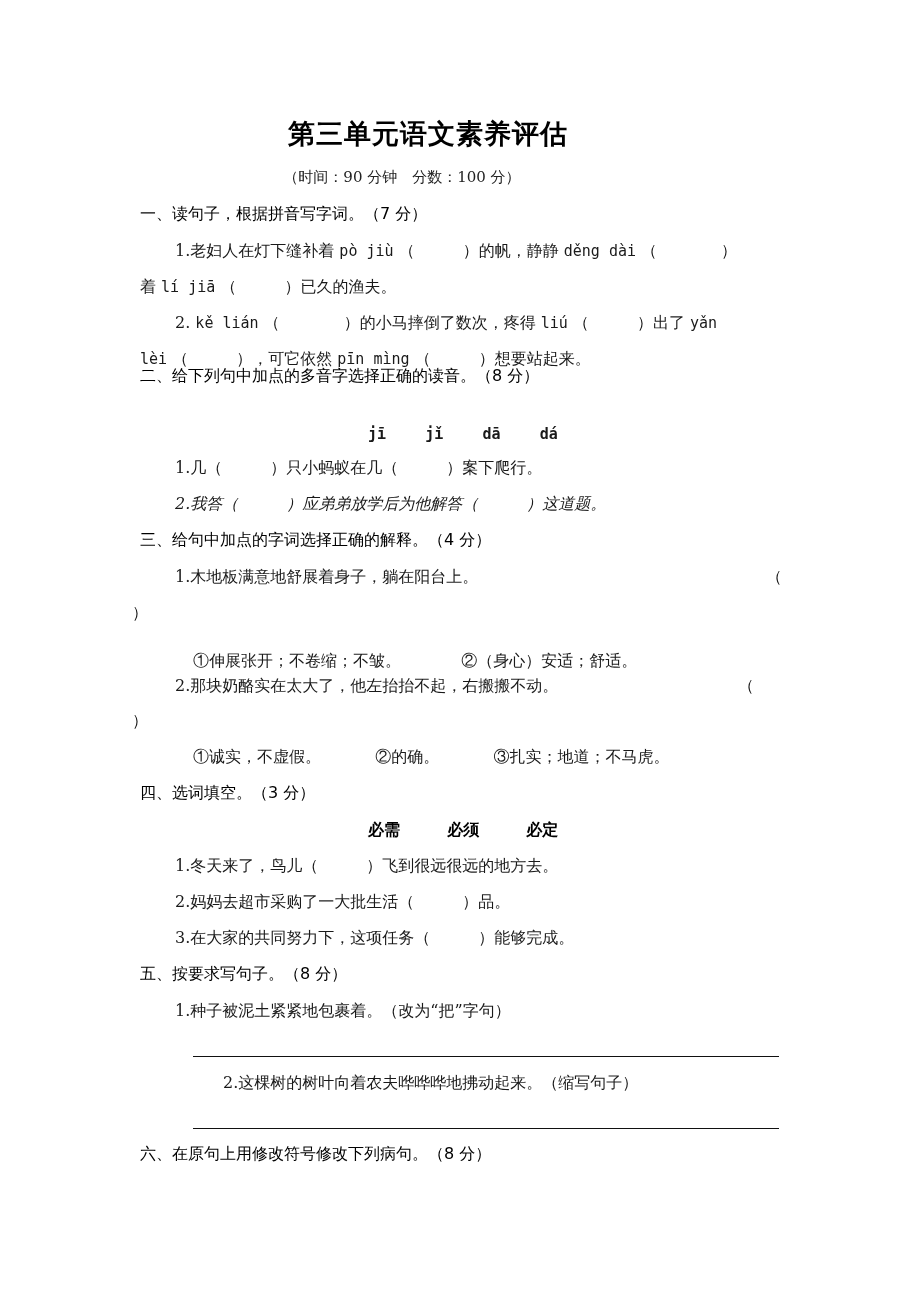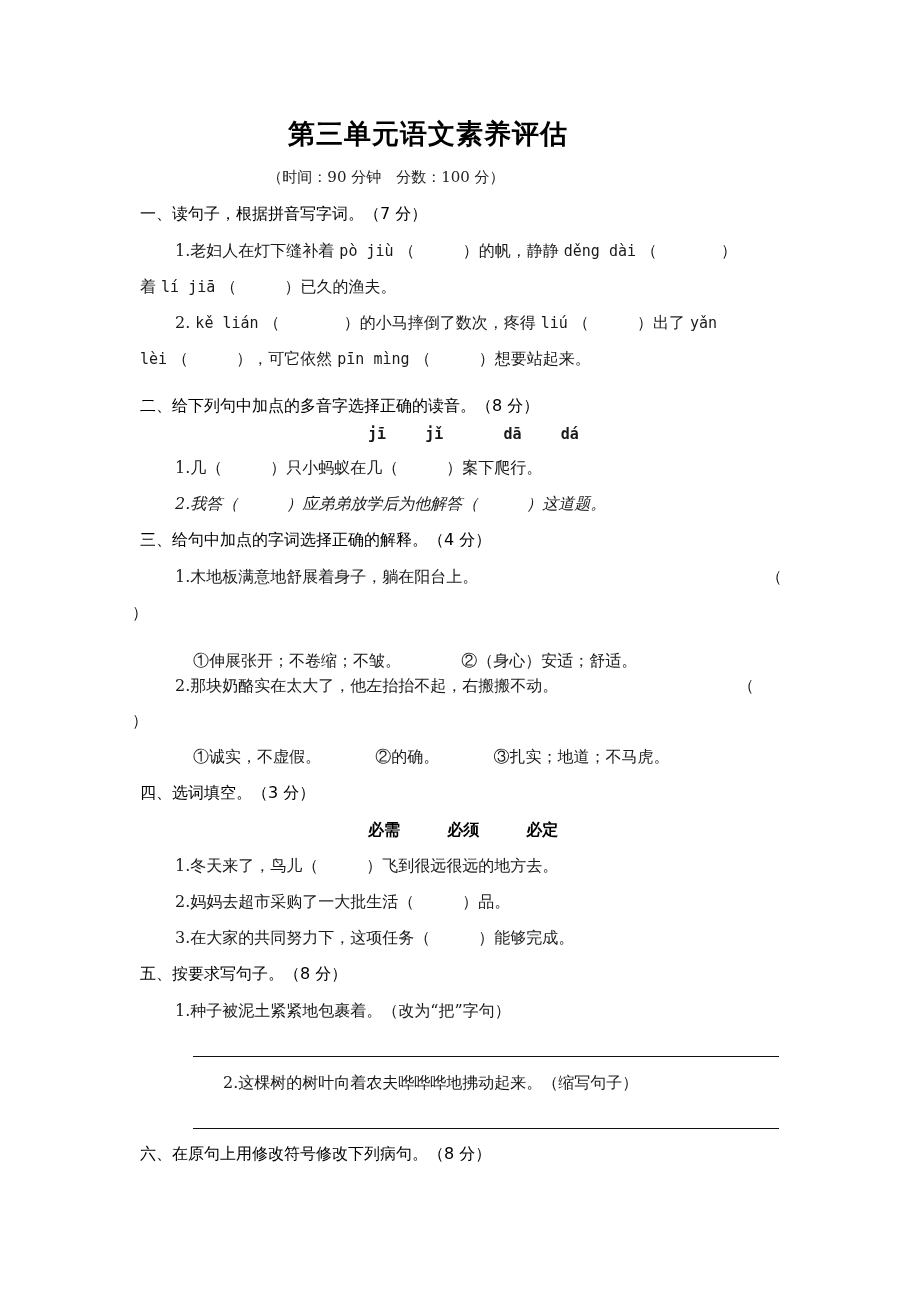--- a/index.html
+++ b/index.html
@@ -8,21 +8,21 @@
       font-family: "DejaVu Serif", "Liberation Serif", serif;
       color: #111111;
     }
     .abs { position: absolute; white-space: nowrap; }
     .title {
       left: 0; width: 856px; top: 116px; text-align: center;
       font-family: "DejaVu Sans", "Liberation Sans", sans-serif;
       font-weight: bold; font-size: 27px; letter-spacing: 1px; color: #000;
     }
     .subtitle {
-      left: 0; width: 772px; top: 168px; text-align: center;
+      left: 16px; width: 772px; top: 168px; text-align: center;
       font-size: 15px; color: #222;
     }
     .heading {
       left: 140px;
       font-family: "DejaVu Sans", "Liberation Sans", sans-serif;
       font-weight: normal; font-size: 16px; color: #000;
     }
     .line { font-size: 16px; color: #1a1a1a; }
     .ind { left: 175px; }
     .flush { left: 140px; }
@@ -67,27 +67,27 @@
     <span>（　　　）出了</span>
     <span class="py">yǎn</span>
   </div>
   <div class="abs line flush" style="top:349px;">
     <span class="py">lèi</span>
     <span>（　　　），可它依然</span>
     <span class="py">pīn mìng</span>
     <span>（　　　）想要站起来。</span>
   </div>
 
-  <div class="abs heading" style="top:396px;">二、给下列句中加点的多音字选择正确的读音。（8 分）</div>
+  <div class="abs heading" style="top:366px;">二、给下列句中加点的多音字选择正确的读音。（8 分）</div>
   <div class="abs line" style="top:424px; left:368px; font-weight:bold;">
     <span class="py" style="font-weight:bold;">jī</span>
     <span class="blank" style="width:28px;"></span>
     <span class="py" style="font-weight:bold;">jǐ</span>
     <span class="blank" style="width:28px;"></span>
-    <span class="py" style="font-weight:bold;margin-left:21px;">dā</span>
+    <span class="py" style="font-weight:bold;">dā</span>
     <span class="blank" style="width:28px;"></span>
     <span class="py" style="font-weight:bold;">dá</span>
   </div>
   <div class="abs line ind" style="top:458px;">1.几（　　　）只小蚂蚁在几（　　　）案下爬行。</div>
   <div class="abs line ind" style="top:494px;font-style:italic;">2.我答（　　　）应弟弟放学后为他解答（　　　）这道题。</div>
 
   <div class="abs heading" style="top:530px;">三、给句中加点的字词选择正确的解释。（4 分）</div>
   <div class="abs line ind" style="top:567px;">1.木地板满意地舒展着身子，躺在阳台上。</div>
   <div class="abs line" style="top:567px; left:766px;">（</div>
   <div class="abs line" style="top:603px; left:132px;">）</div>

